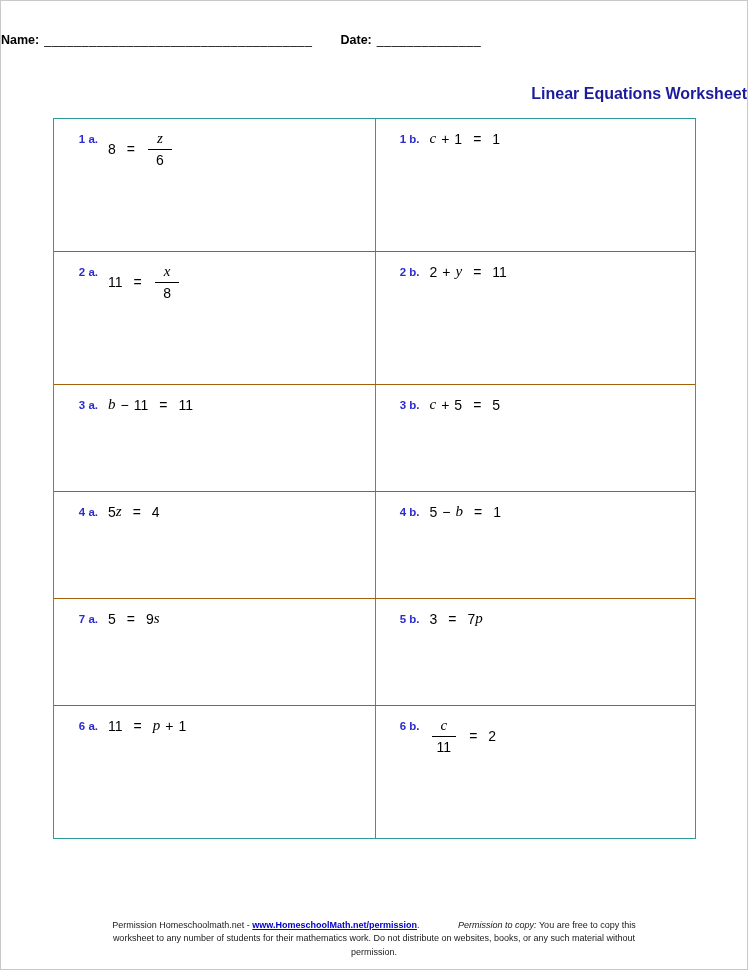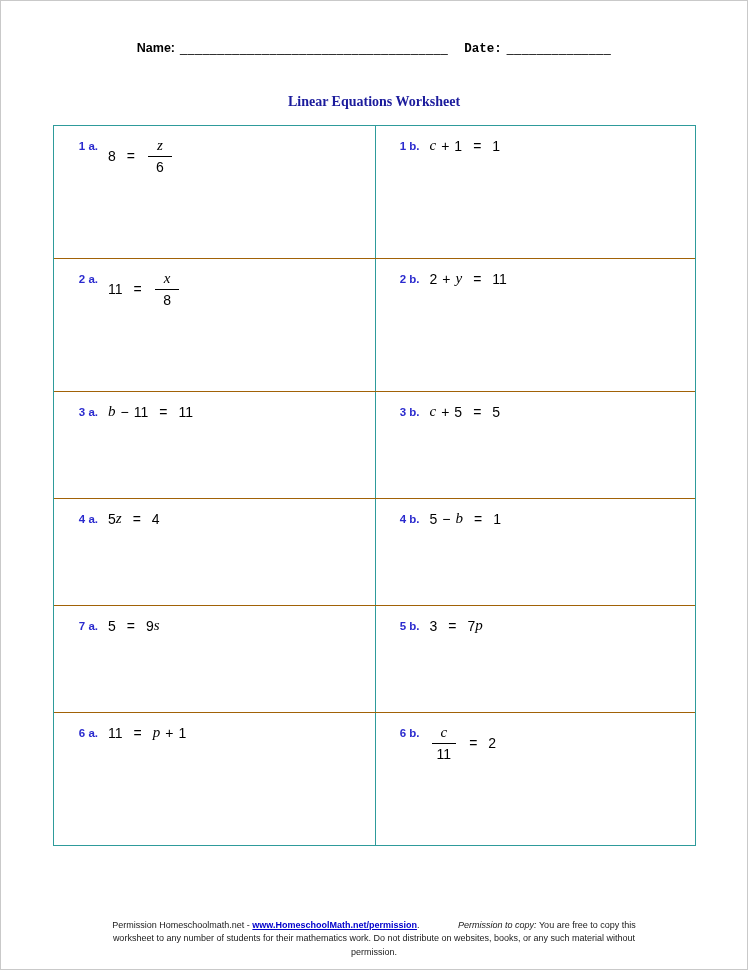--- a/index.html
+++ b/index.html
@@ -11,37 +11,37 @@
   }
   .page {
     width: 748px; height: 970px;
     background: #ffffff;
     border: 1px solid #c9c9c9;
     box-sizing: border-box;
     position: relative;
     overflow: hidden;
   }
   .header-row {
-    padding-top: 40px;
+    padding-top: 32px;
     display: flex;
-    justify-content: center;
+    justify-content: flex-start;
     align-items: baseline;
     font-size: 12.5px;
     white-space: nowrap;
   }
   .hlabel { font-weight: bold; }
   .hline { margin-left: 5px; letter-spacing: 0.5px; color: #000; }
-  .date-group { margin-left: 16px; font-family: Liberation Mono, monospace; }
+  .date-group { margin-left: 28px; }
   .title {
     margin: 38px 0 0 0;
-    text-align: center;
-    font-size: 14px;
+    text-align: right;
+    font-size: 16px;
     font-weight: bold;
     color: #1b1b9c;
-    font-family: Liberation Serif, serif;
+    font-family: Liberation Sans, sans-serif;
   }
   .instruction {
     margin: 30px 0 0 53px;
     font-size: 12.5px;
   }
   
   .ptable {
     margin: 15px 0 0 52px;
     width: 641px;
     border: 1px solid #2e9b9b;

